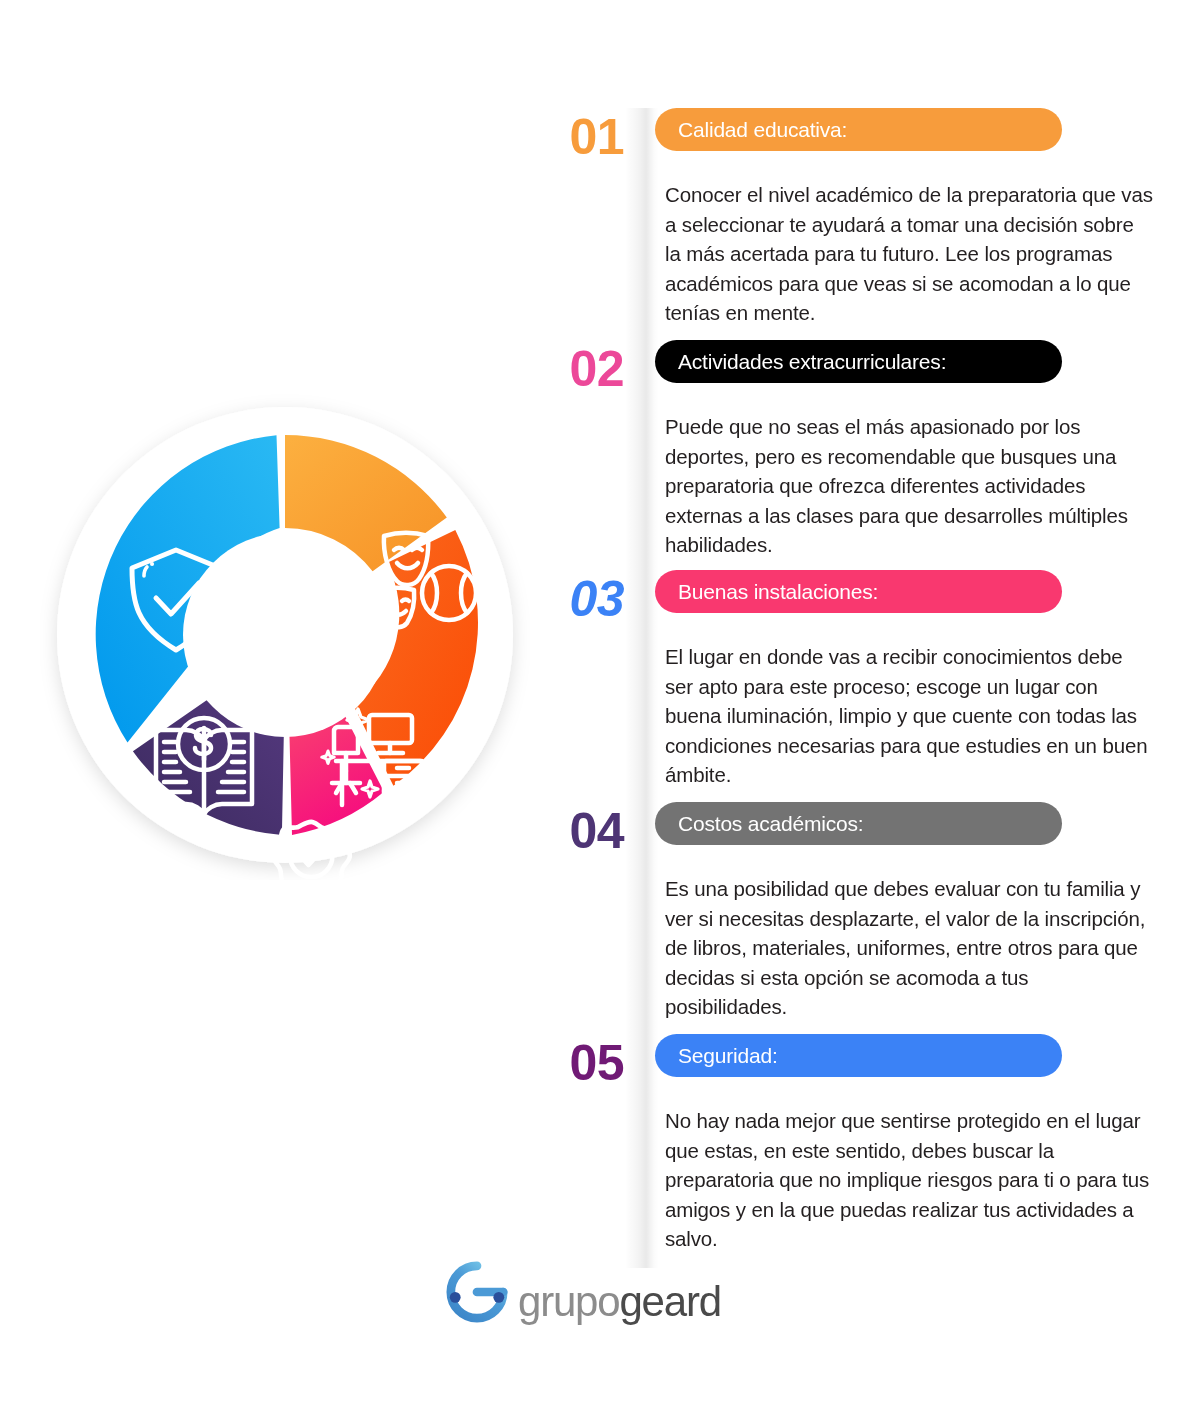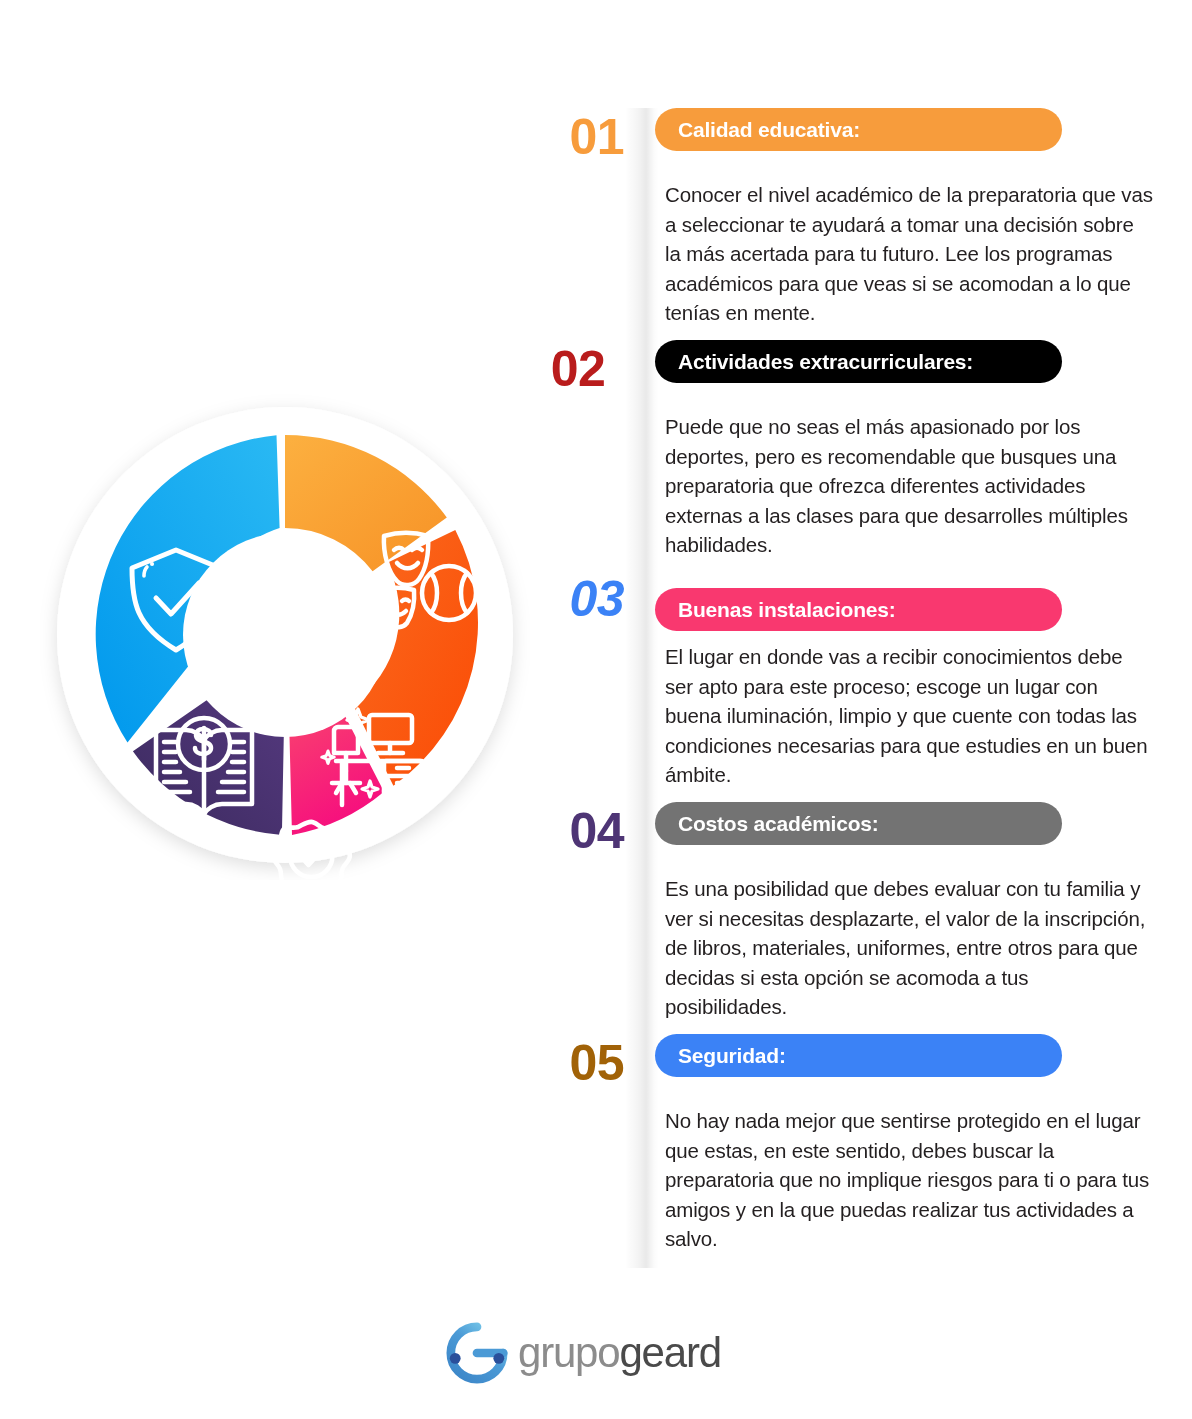--- a/index.html
+++ b/index.html
@@ -78,45 +78,45 @@
     height: 43px;
     border-radius: 22px;
     box-sizing: border-box;
     display: flex;
     align-items: center;
     padding-left: 23px;
   }
   .pill-label {
     color: #ffffff;
     font-size: 21px;
-    font-weight: bold;
+    font-weight: normal;
     letter-spacing: -0.2px;
     white-space: nowrap;
   }
   .body-text {
     position: absolute;
     left: 137px;
     top: 72px;
     width: 505px;
     font-size: 20.5px;
     line-height: 29.5px;
     color: #231f20;
     letter-spacing: -0.15px;
   }
   .body-text p { margin: 8px; }
 
   
   #logo-area {
     position: absolute;
     left: 446px;
-    top: 1318px;
+    top: 1253px;
     width: 310px;
     height: 70px;
     display: flex;
-    align-items: center;
+    align-items: flex-end;
     gap: 10px;
   }
   #logo-mark { width: 62px; height: 62px; display: block; }
   #logo-wordmark {
     font-size: 42px;
     letter-spacing: -1.2px;
     line-height: 1;
     white-space: nowrap;
   }
   .wm-grupo { color: #8c8c8c; }
@@ -274,51 +274,51 @@
     <div class="sec-num" style="color: rgb(247, 156, 60);">01</div>
     <div class="pill" style="background:#f79c3c;">
       <span class="pill-label">Calidad educativa:</span>
     </div>
     <div class="body-text">
       <p>Conocer el nivel académico de la preparatoria que vas a seleccionar te  ayudará a tomar una decisión sobre la más acertada para tu futuro. Lee los programas académicos para que veas si se acomodan a lo que tenías en mente.</p>
     </div>
   </div>
 
   <div class="section" style="top:232px;">
-    <div class="sec-num" style="color: #b91c1c; text-align: center;">02</div>
+    <div class="sec-num" style="color: #ec4899;">02</div>
     <div class="pill" style="background:#000000;">
       <span class="pill-label">Actividades extracurriculares:</span>
     </div>
     <div class="body-text">
       <p>Puede que no seas el más apasionado por los deportes, pero es recomendable que busques una preparatoria que ofrezca diferentes actividades externas a las clases para que desarrolles múltiples habilidades.</p>
     </div>
   </div>
 
   <div class="section" style="top:462px;">
     <div class="sec-num" style="color: #3b82f6; font-style: italic;">03</div>
-    <div class="pill" style="background:#f9386f;margin-top:18px;">
+    <div class="pill" style="background:#f9386f;">
       <span class="pill-label">Buenas instalaciones:</span>
     </div>
     <div class="body-text">
       <p>El lugar en donde vas a recibir conocimientos debe ser apto para este proceso; escoge un lugar con buena iluminación, limpio y que cuente con todas las condiciones necesarias para que estudies en un buen ámbite.</p>
     </div>
   </div>
 
   <div class="section" style="top:694px;">
     <div class="sec-num" style="color: rgb(78, 53, 117);">04</div>
     <div class="pill" style="background:#737373;">
       <span class="pill-label">Costos académicos:</span>
     </div>
     <div class="body-text">
       <p>Es una posibilidad que debes evaluar con tu familia y ver si necesitas desplazarte, el valor de la inscripción, de libros, materiales, uniformes, entre otros para que decidas si esta opción se acomoda a tus posibilidades.</p>
     </div>
   </div>
 
   <div class="section" style="top:926px;">
-    <div class="sec-num" style="color: #a16207;">05</div>
+    <div class="sec-num" style="color: #701a75;">05</div>
     <div class="pill" style="background:#3b82f6;">
       <span class="pill-label">Seguridad:</span>
     </div>
     <div class="body-text">
       <p>No hay nada mejor que sentirse protegido en el lugar que estas, en este sentido, debes buscar la preparatoria que no implique riesgos para ti o para tus amigos y en la que puedas realizar tus actividades a salvo.</p>
     </div>
   </div>
 </div>
 
 <div id="logo-area">

